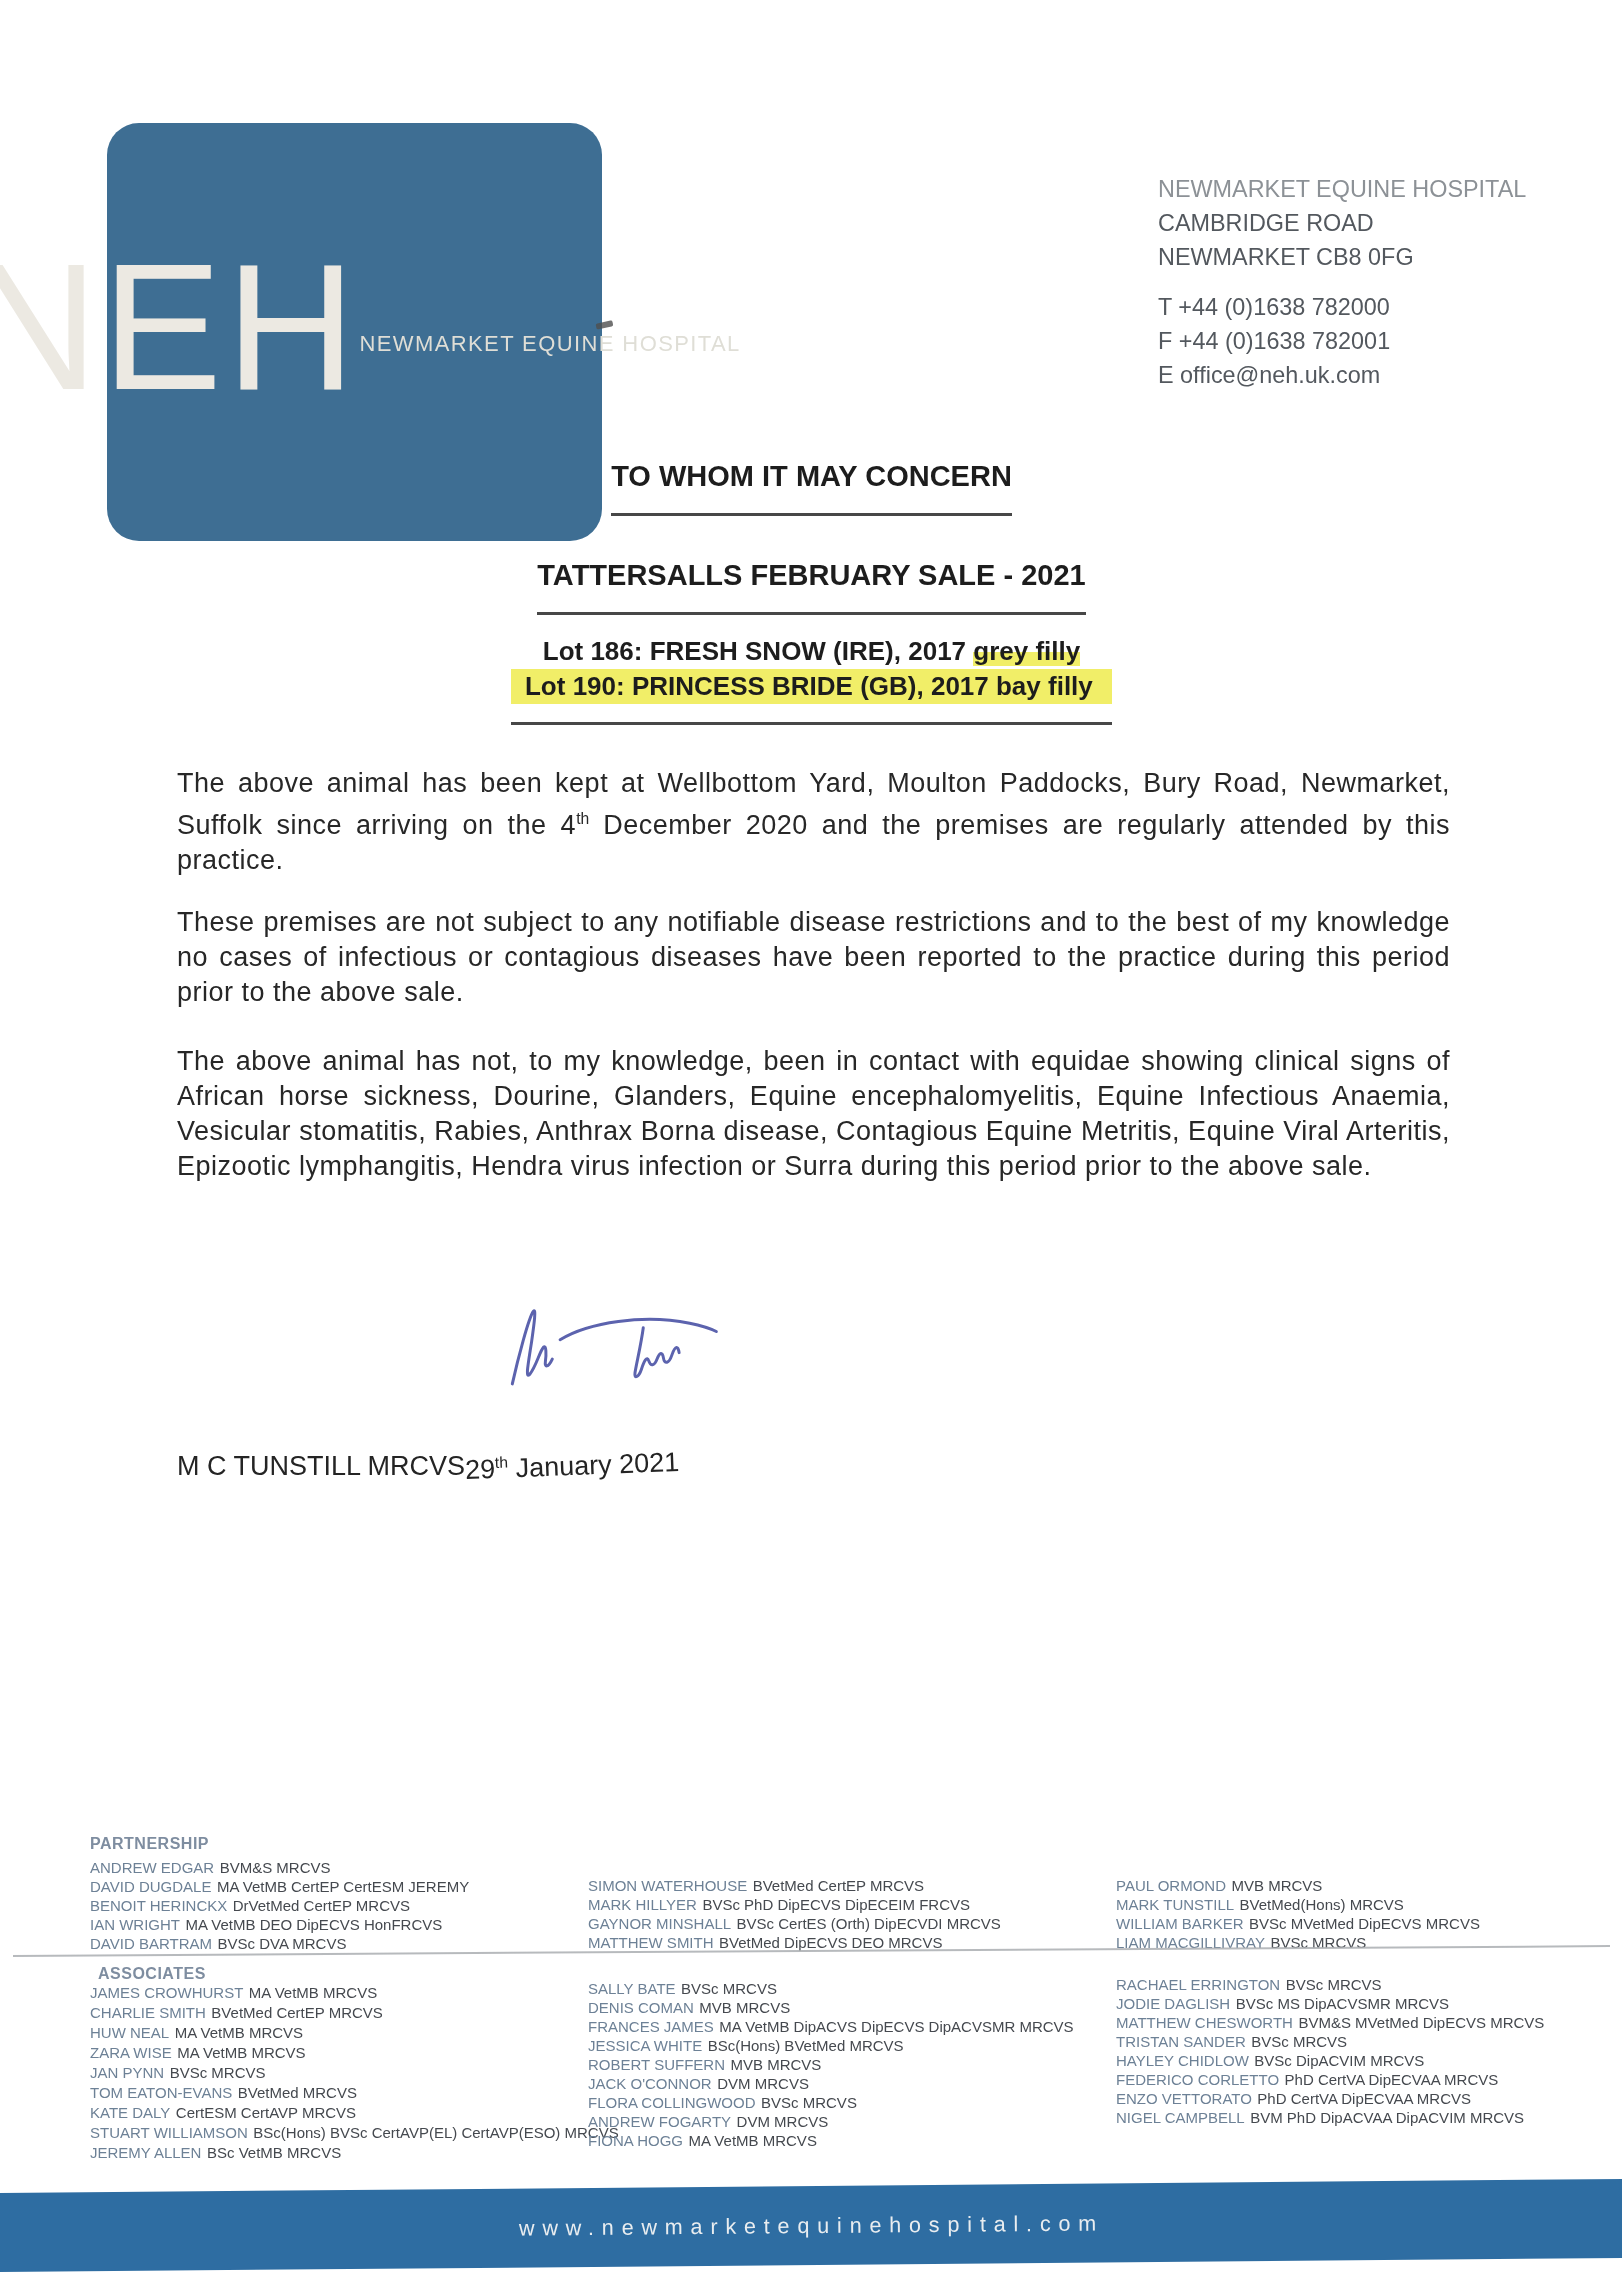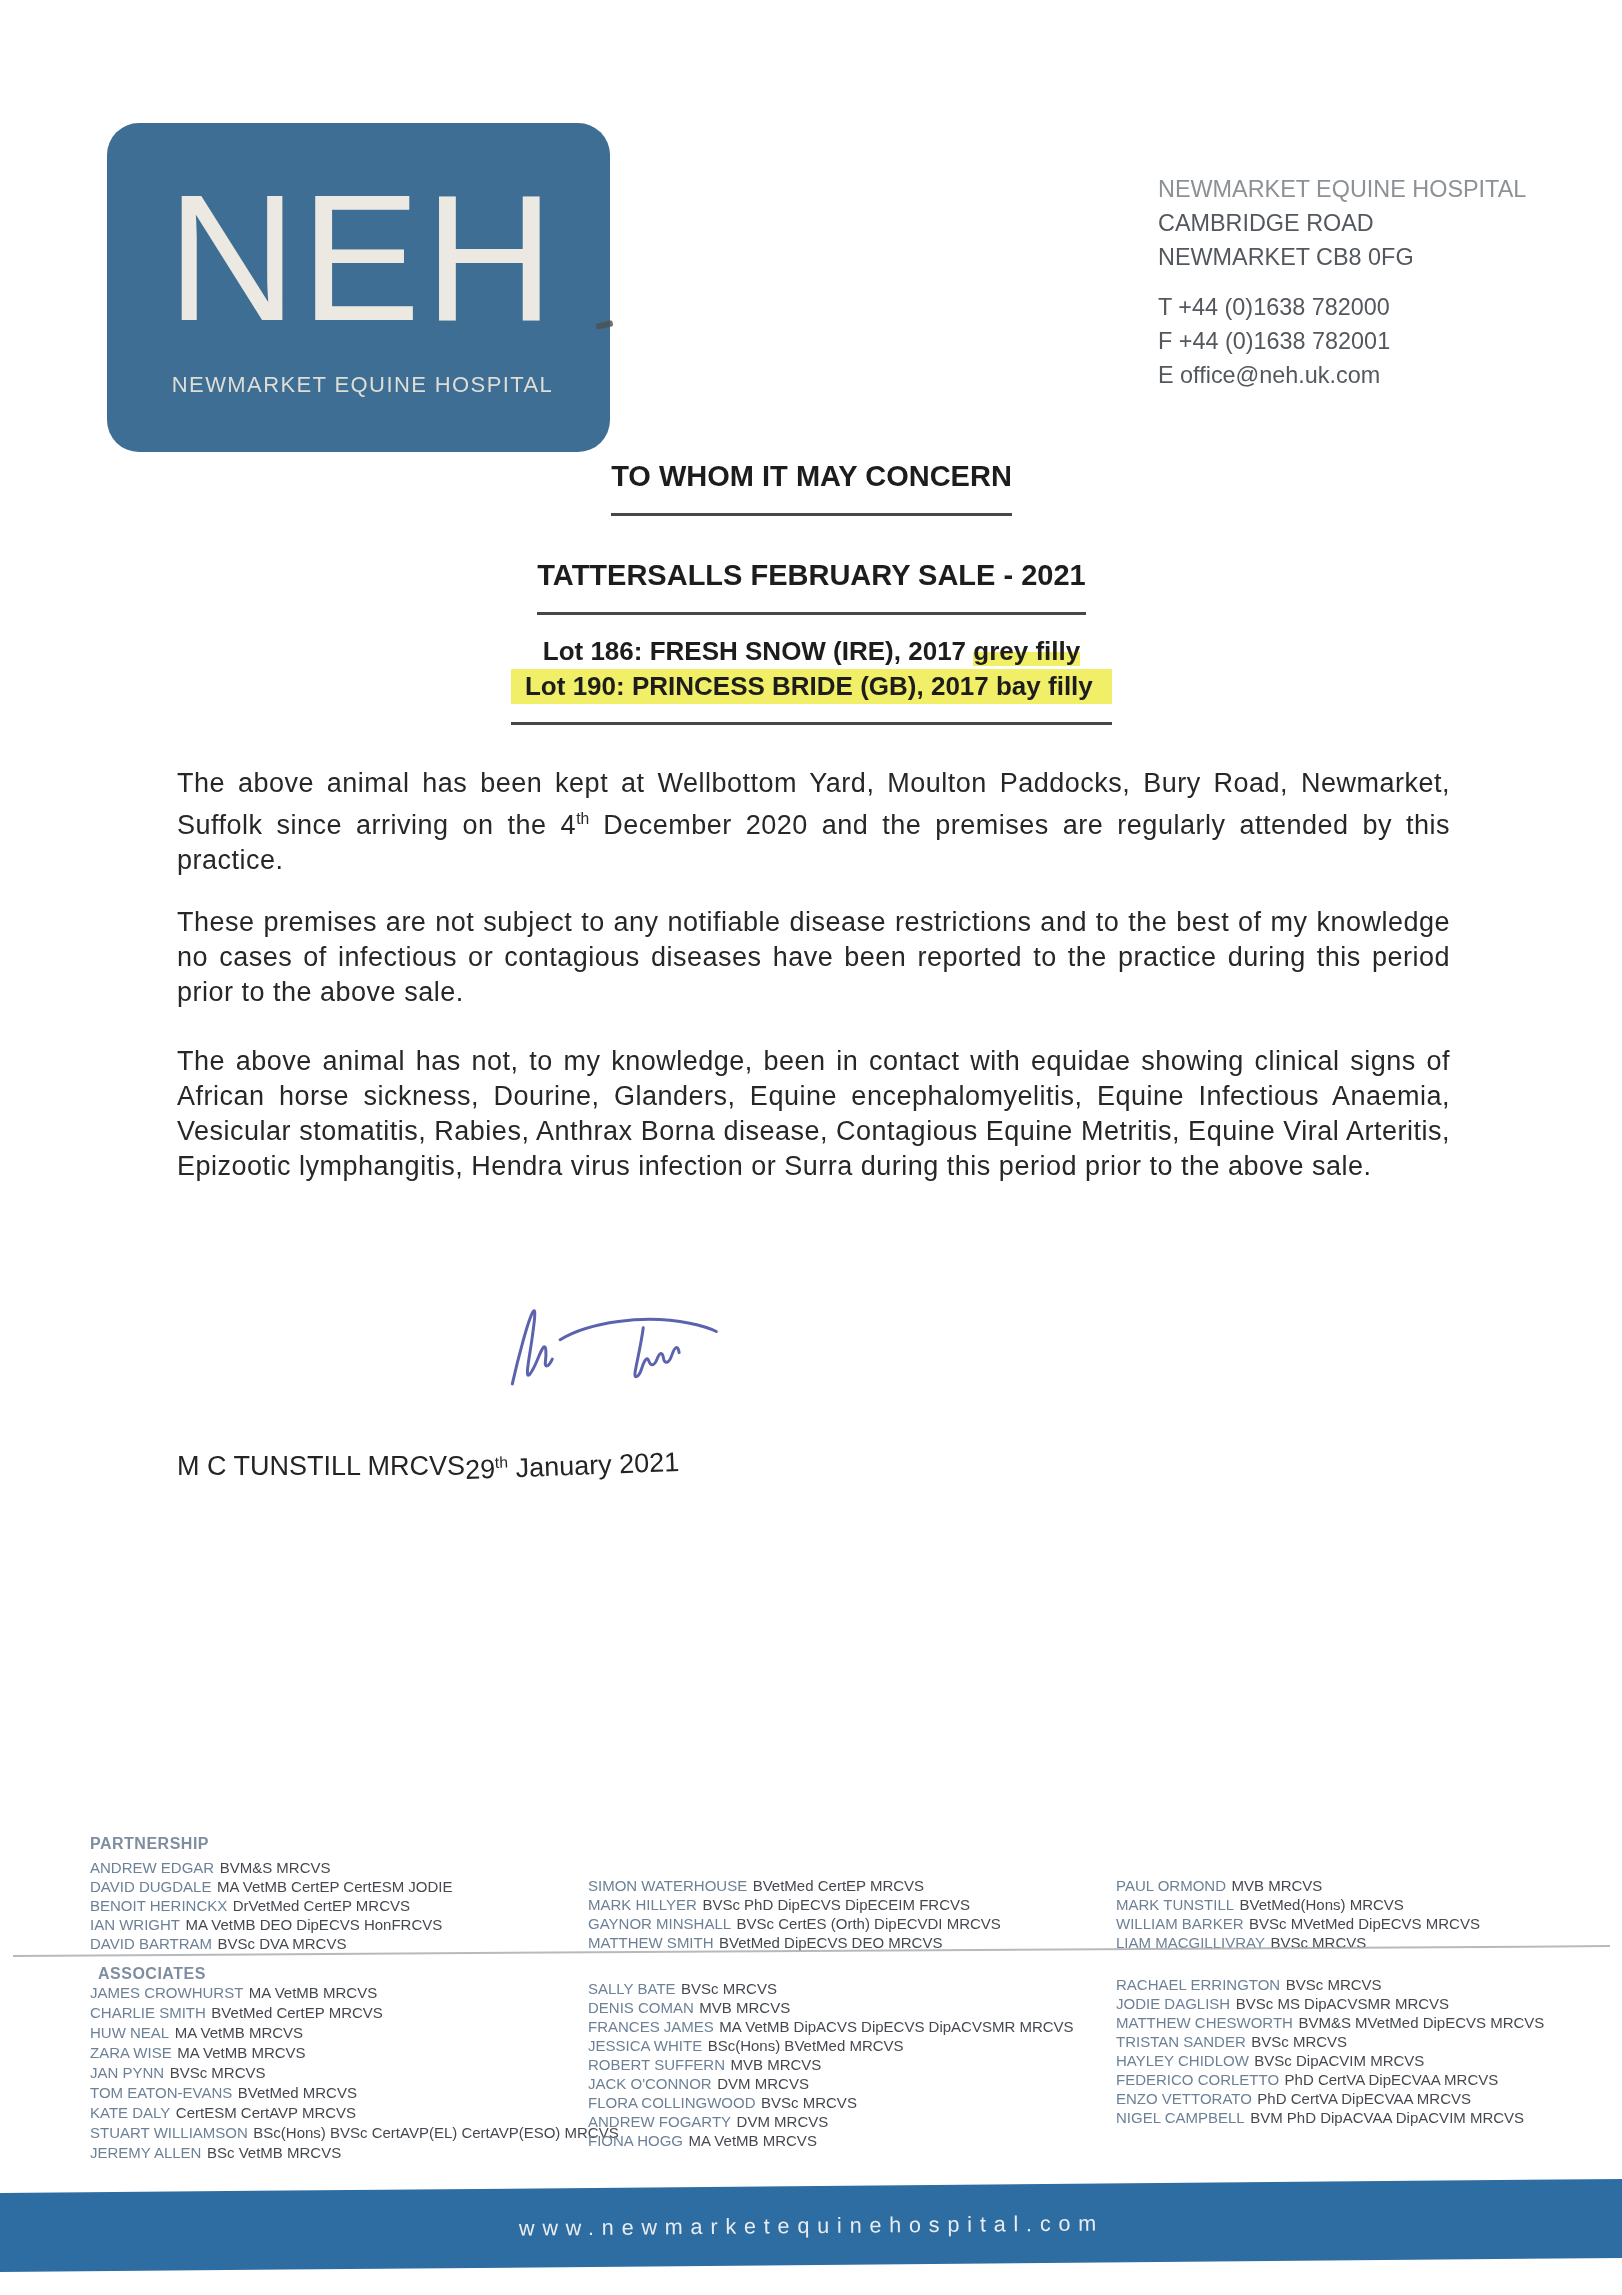--- a/index.html
+++ b/index.html
@@ -4,23 +4,23 @@
 <style>
   html,body{margin:0;padding:0}
   body{
     width:1623px;height:2295px;position:relative;overflow:hidden;
     background:#ffffff;color:#262626;
     font-family:"Liberation Sans", sans-serif;
   }
 
   
   .logo{
-    position:absolute;left:107px;top:123px;width:495px;height:329px;
+    position:absolute;left:107px;top:123px;width:495px;height:418px;
     background:#3e6e93;border-radius:32px;
-    display:flex;flex-direction:column;align-items:center;justify-content:center;padding-left:8px;
+    display:flex;flex-direction:row;align-items:center;justify-content:center;
   }
   .logo-neh{font-size:180px;line-height:1;color:#ece9e2;letter-spacing:3.7px;font-weight:400;margin-top:-9.2px}
   .logo-sub{font-size:22px;color:#dfded6;letter-spacing:1.4px;white-space:nowrap;margin-top:24px}
   .smudge{position:absolute;left:596px;top:322px;width:16.5px;height:6.4px;background:#4f4f4f;border-radius:1.8px;transform:rotate(-12deg);opacity:.8}
 
   
   .contact{position:absolute;left:1158px;top:172px;font-size:23.4px;line-height:34px;color:#53585e;white-space:nowrap}
   .contact .org{color:#8c9196}
   .contact .grp2{margin-top:16px}
 
@@ -105,21 +105,21 @@
 </svg>
 <div class="sigrow">
   <span>M C TUNSTILL MRCVS</span>
   <span class="sig-date"><span>29</span><sup>th</sup><span> January 2021</span></span>
 </div>
 
 <div class="staff-label lbl-partnership">PARTNERSHIP</div>
 
 <div class="scol pcol1">
   <div class="person"><span class="pn">ANDREW EDGAR</span><span class="pq">BVM&amp;S MRCVS</span></div>
-  <div class="person"><span class="pn">DAVID DUGDALE</span><span class="pq">MA VetMB CertEP CertESM JODIE</span></div>
+  <div class="person"><span class="pn">DAVID DUGDALE</span><span class="pq">MA VetMB CertEP CertESM JEREMY</span></div>
   <div class="person"><span class="pn">BENOIT HERINCKX</span><span class="pq">DrVetMed CertEP MRCVS</span></div>
   <div class="person"><span class="pn">IAN WRIGHT</span><span class="pq">MA VetMB DEO DipECVS HonFRCVS</span></div>
   <div class="person"><span class="pn">DAVID BARTRAM</span><span class="pq">BVSc DVA MRCVS</span></div>
 </div>
 
 <div class="scol pcol2">
   <div class="person"><span class="pn">SIMON WATERHOUSE</span><span class="pq">BVetMed CertEP MRCVS</span></div>
   <div class="person"><span class="pn">MARK HILLYER</span><span class="pq">BVSc PhD DipECVS DipECEIM FRCVS</span></div>
   <div class="person"><span class="pn">GAYNOR MINSHALL</span><span class="pq">BVSc CertES (Orth) DipECVDI MRCVS</span></div>
   <div class="person"><span class="pn">MATTHEW SMITH</span><span class="pq">BVetMed DipECVS DEO MRCVS</span></div>

